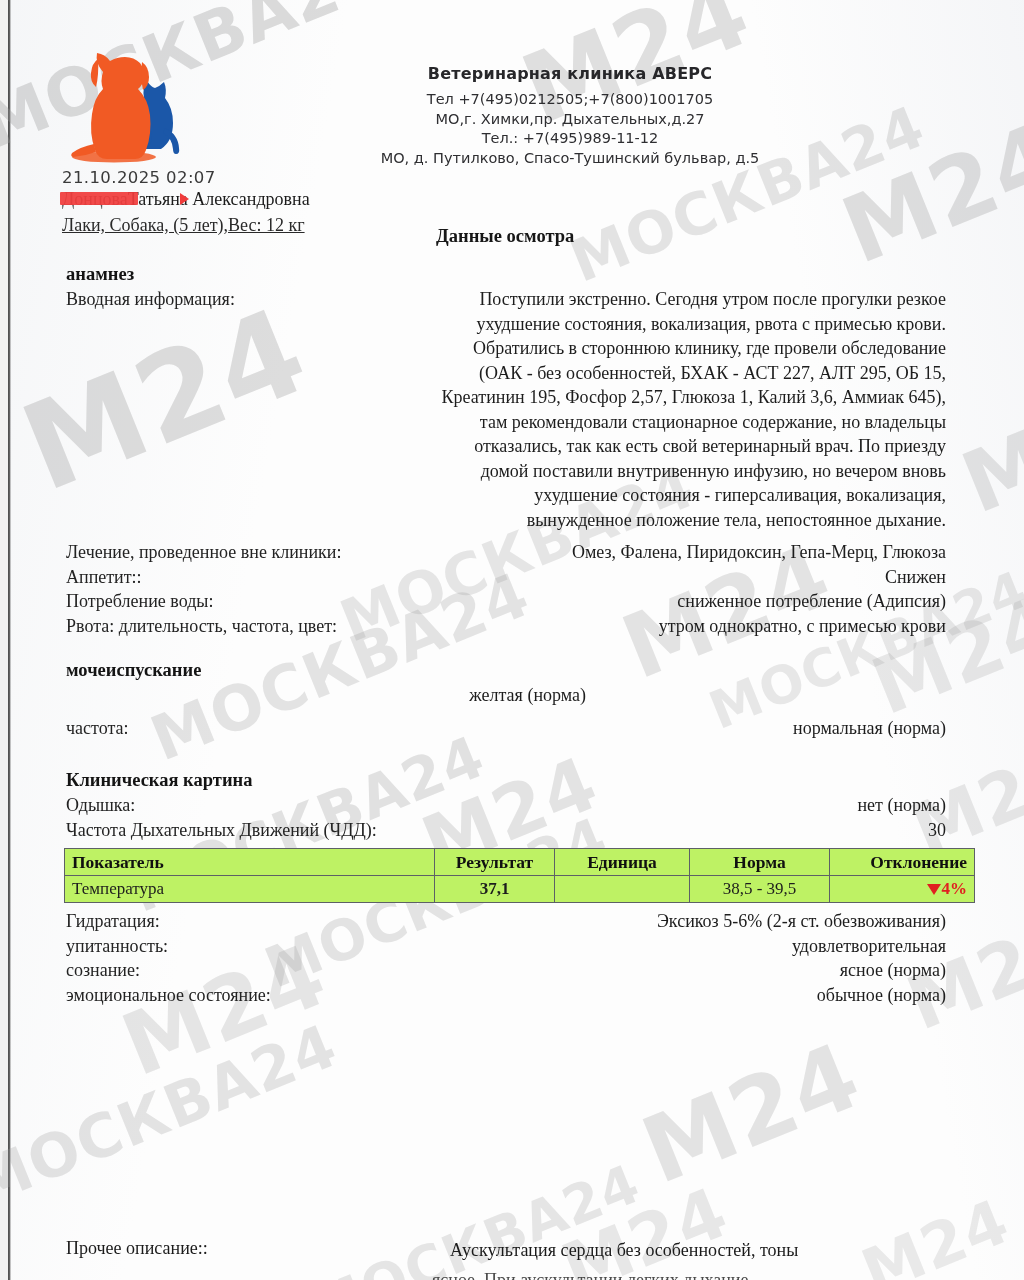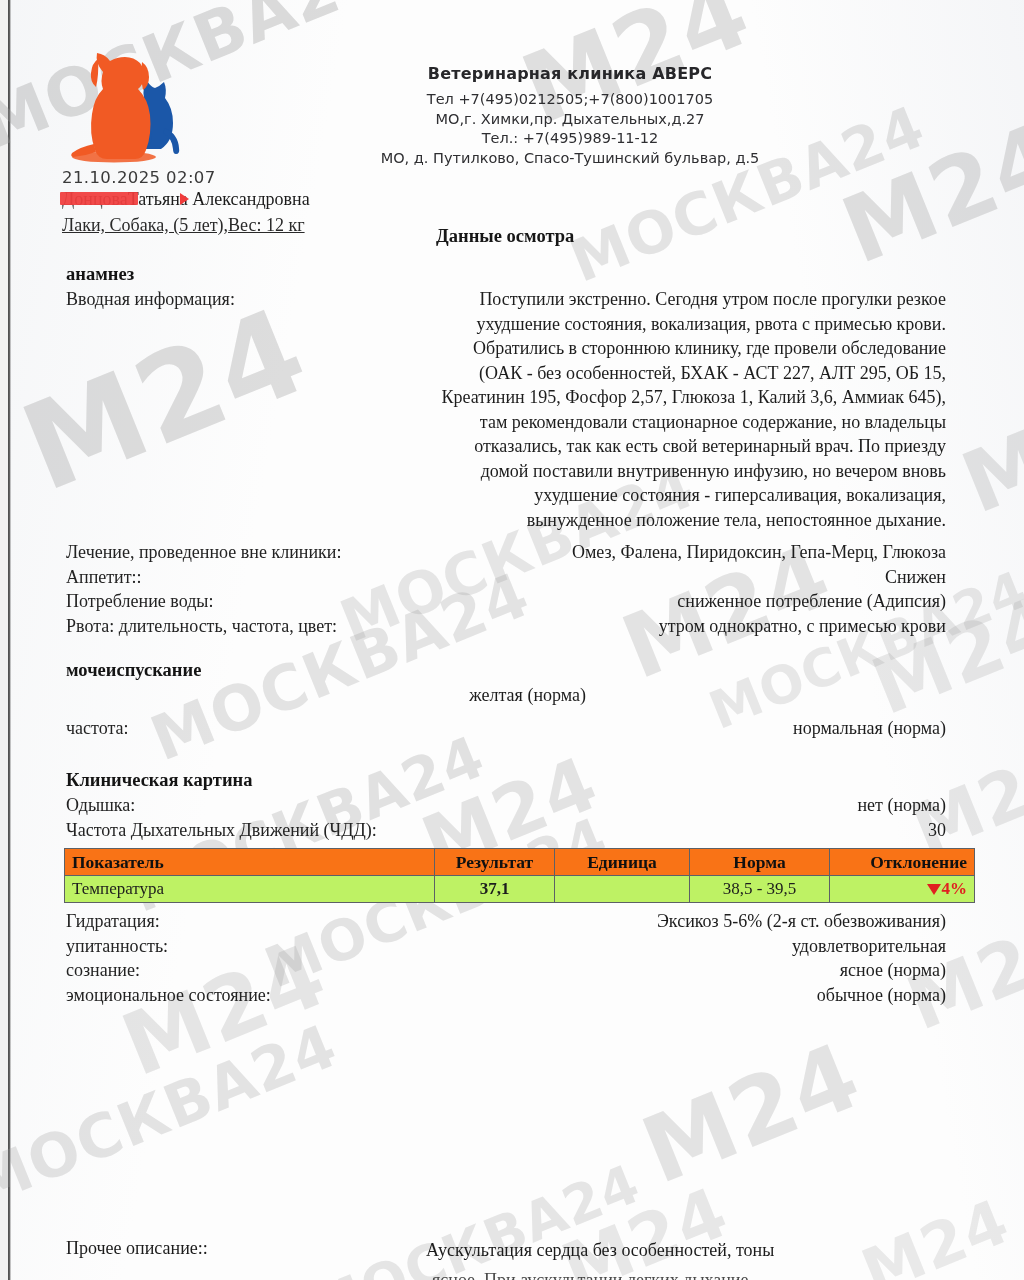--- a/index.html
+++ b/index.html
@@ -220,21 +220,21 @@
     font-size: 17px;
     table-layout: fixed;
   }
   #measure-table th, #measure-table td {
     border: 1.5px solid #5d6166;
     padding: 2px 7px;
     height: 27px;
     box-sizing: border-box;
   }
   #measure-table thead th {
-    background: #f97316;
+    background: #bef264;
     font-weight: 700;
     color: #101010;
     font-size: 17.5px;
   }
   #measure-table tbody td {
     background: #bef264;
     color: #1d1d1d;
     margin-top: 12px;
   }
   .col-name   { width: 370px; text-align: left; }
@@ -261,20 +261,21 @@
 
   
   #cutoff-row {
     position: absolute;
     left: 0;
     top: 1238px;
     width: 1024px;
     padding-left: 66px;
     box-sizing: border-box;
     display: flex;
+    gap: 24px;
   }
   #cutoff-row .lbl { width: 360px; flex: 0 0 360px; font-size: 18px; }
   #cutoff-row .val { font-size: 18px; line-height: 24.5px; max-width: 520px; }
   #cutoff-clip {
     position: absolute;
     left: 0;
     top: 1268px;
     width: 1024px;
     height: 12px;
     overflow: hidden;

